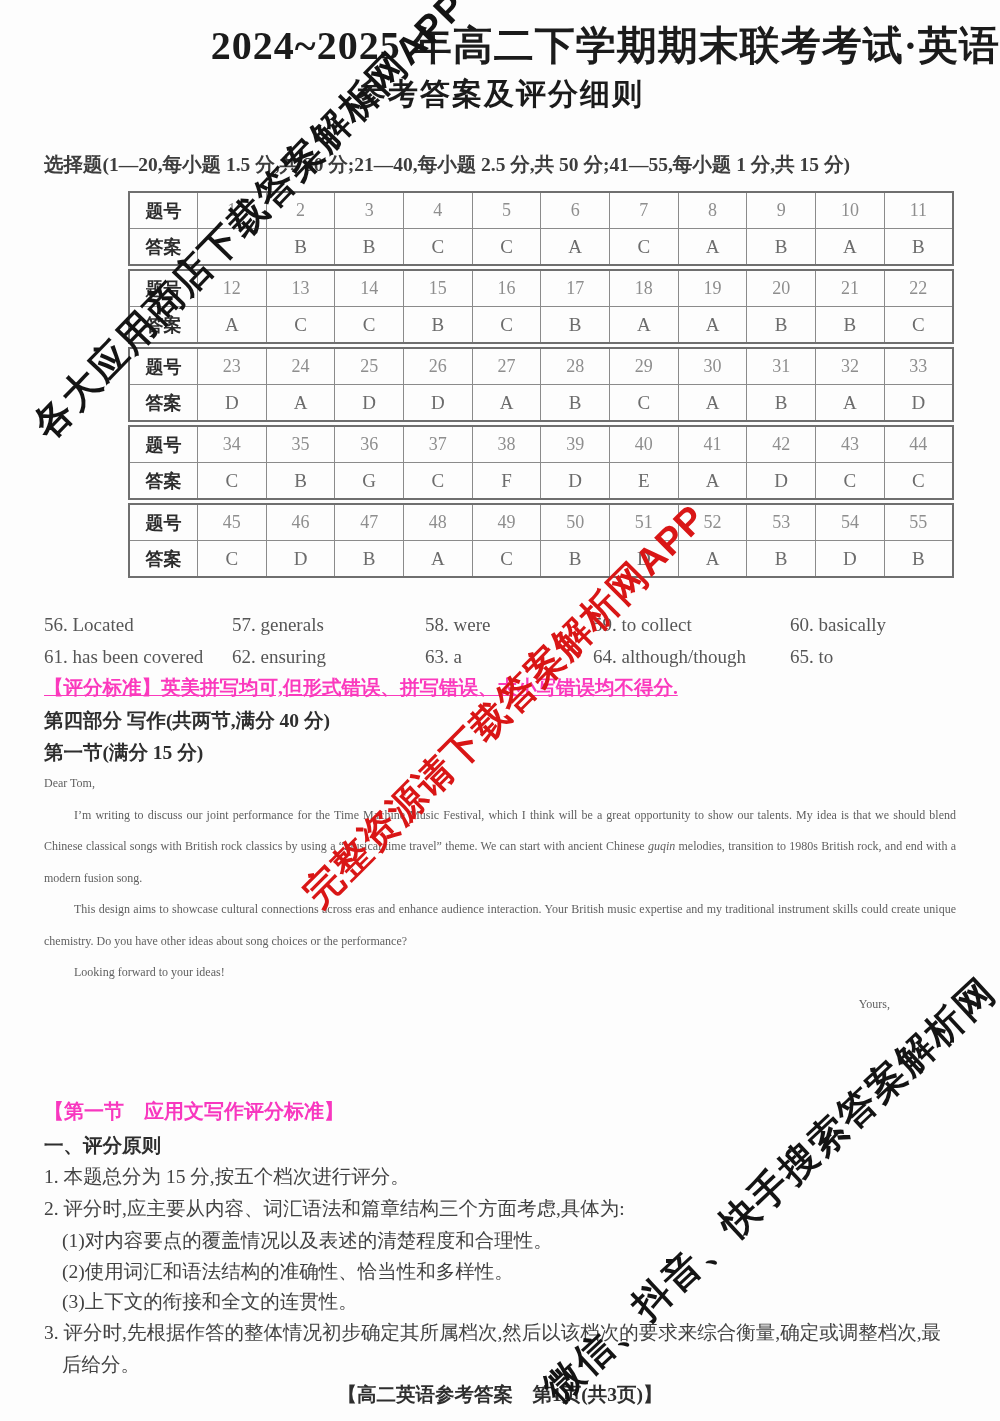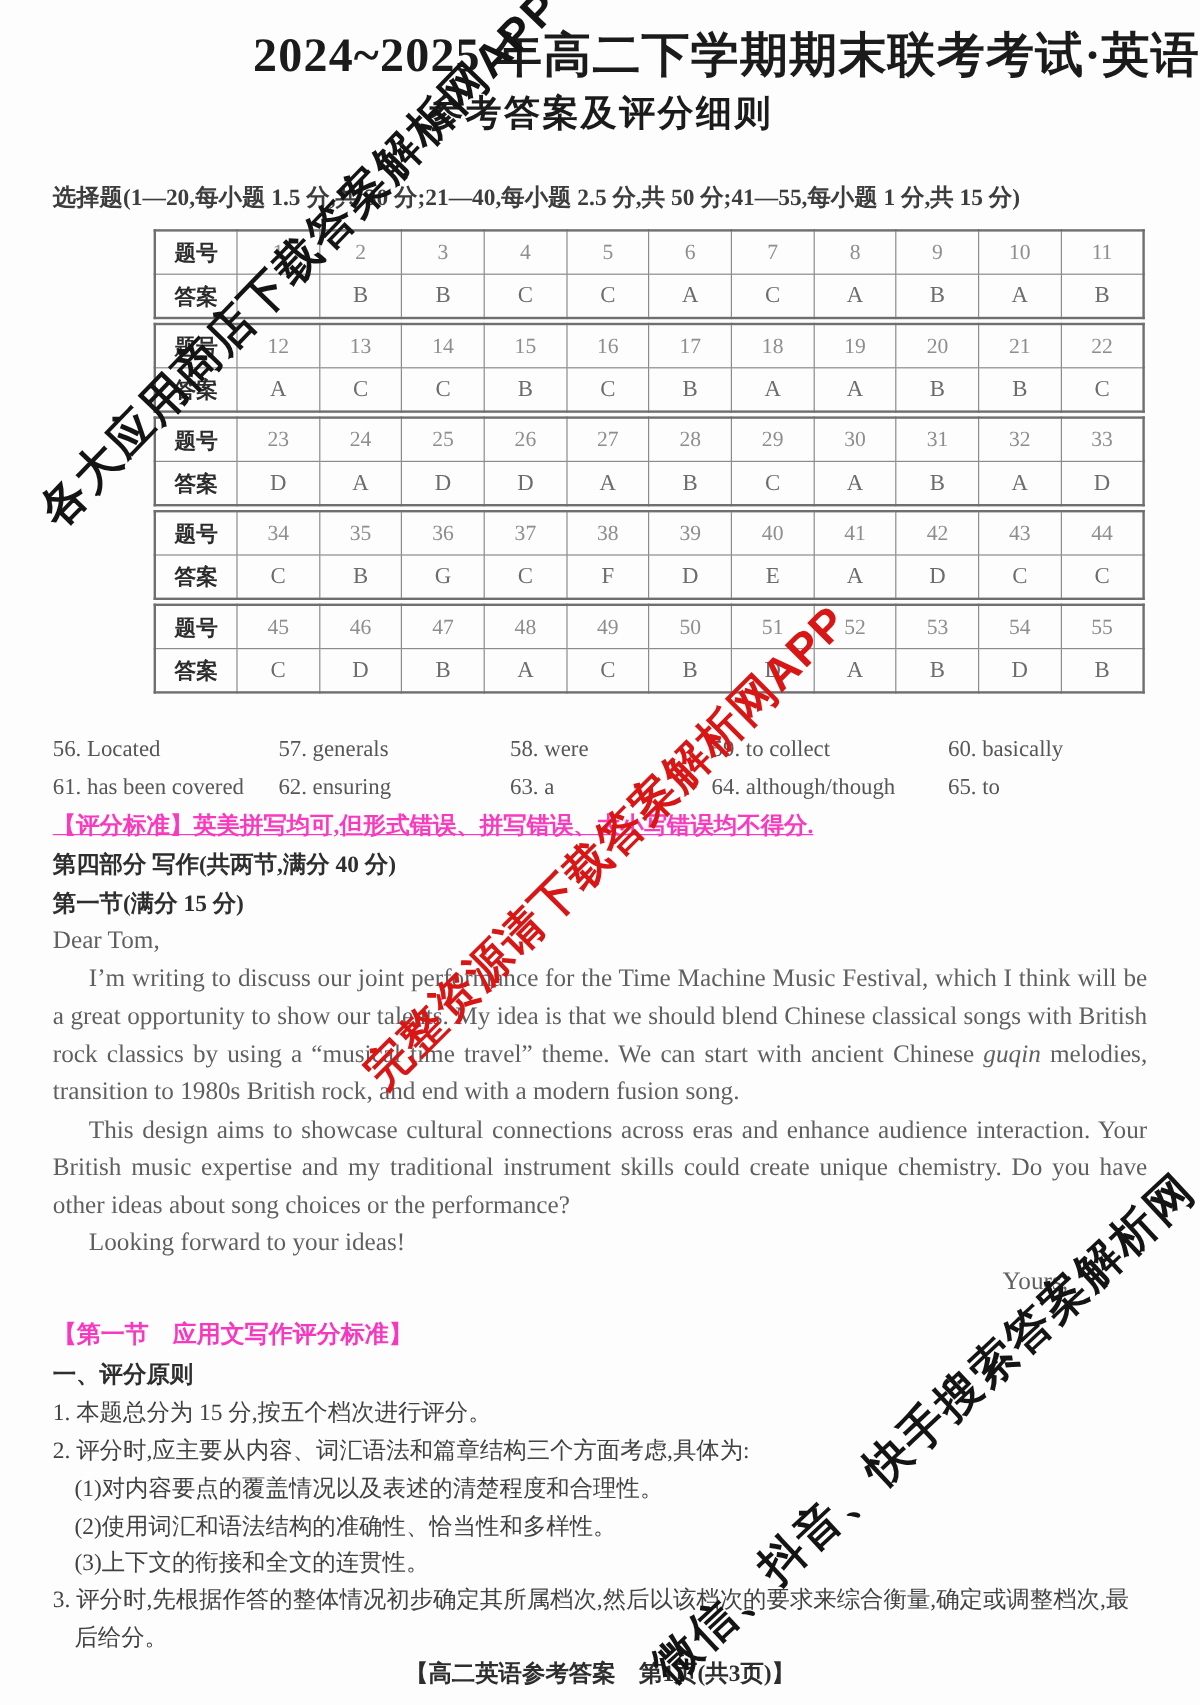--- a/index.html
+++ b/index.html
@@ -30,21 +30,21 @@
   .fill-row{left:44px;width:912px;height:26px;}
   .fill-row1{top:614px;}
   .fill-row2{top:646px;}
   .fi{position:absolute;top:0;font-size:19px;color:#565656;white-space:nowrap;}
   .fi0{left:0px;}.fi1{left:188px;}.fi2{left:381px;}.fi3{left:549px;}.fi4{left:746px;}
   .scoring-note{top:674px;left:44px;width:912px;font-size:19.5px;font-weight:700;color:#fb39bd;text-decoration:underline;}
   
   .s4-heading{top:707px;left:44px;font-size:19.5px;font-weight:700;color:#2e2e2e;}
   .s4-sub{top:739px;left:44px;font-size:19.5px;font-weight:700;color:#2e2e2e;}
   
-  .letter{top:768px;left:44px;width:912px;font-size:21px;line-height:31.5px;color:#5f5f5f;}
+  .letter{top:768px;left:44px;width:912px;font-size:12px;line-height:31.5px;color:#5f5f5f;}
   .letter p{margin:0;text-align:justify;text-indent:30px;}
   .letter p.noj{text-align:left;}
   .salutation{text-indent:0;}
   .closing,.signature{text-align:right;padding-right:66px;}
   
   .rb{left:44px;width:912px;font-size:19.5px;color:#424242;white-space:nowrap;}
   .rb-heading{top:1098px;font-weight:700;color:#f837bf;font-size:20px;}
   .rb-ptitle{top:1132px;font-weight:700;color:#2e2e2e;}
   .rb-i1{top:1163px;}
   .rb-i2{top:1195px;}

